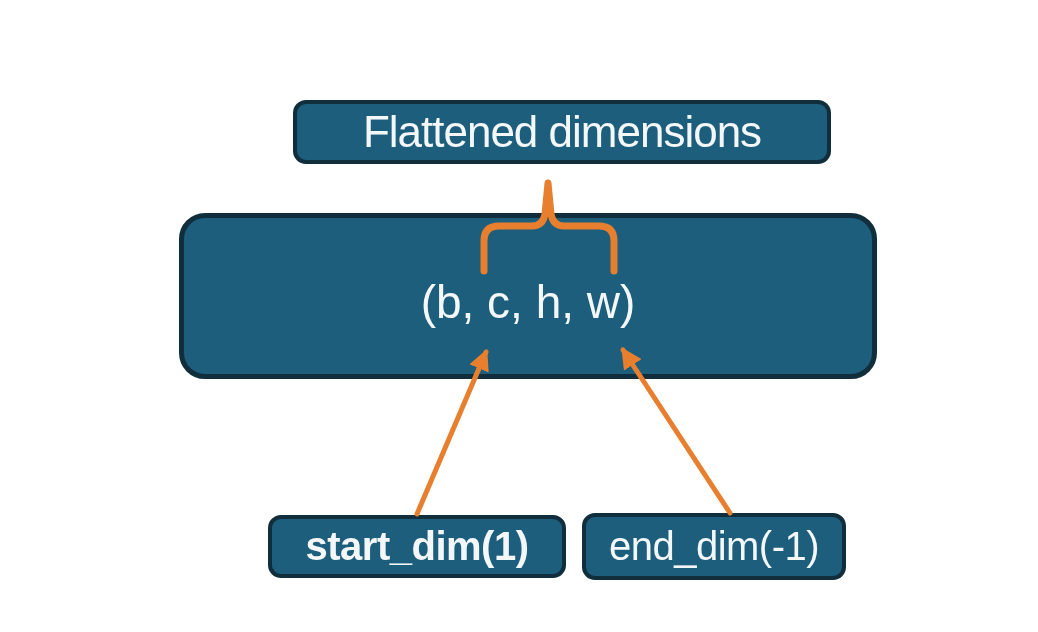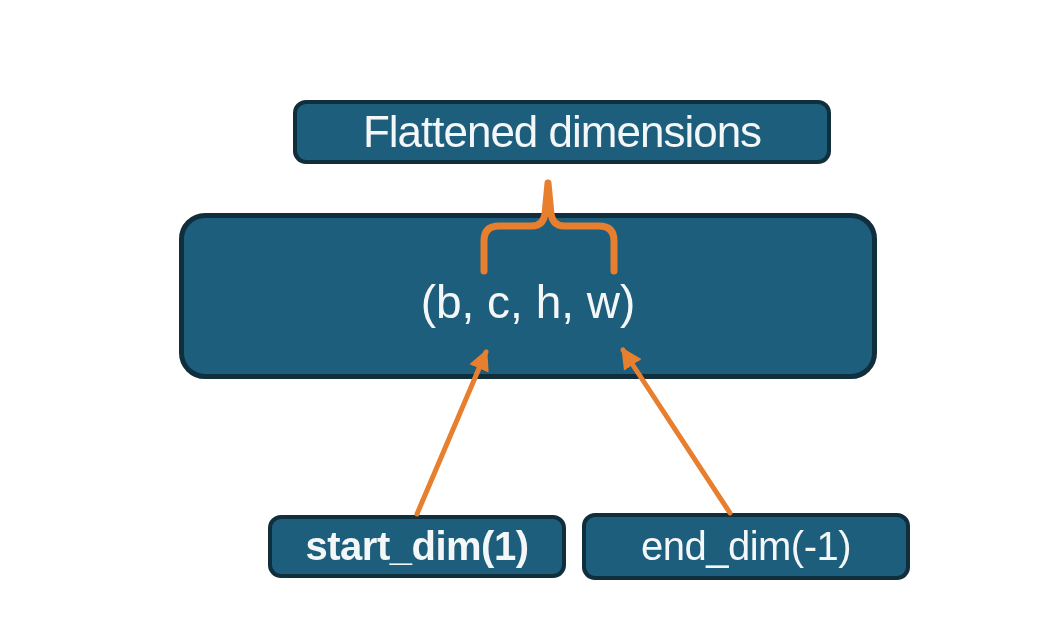--- a/index.html
+++ b/index.html
@@ -54,21 +54,21 @@
     left: 268px; top: 515px;
     width: 298px; height: 63px;
     border-radius: 13px;
     font-size: 40px;
     letter-spacing: -0.5px;
     font-weight: bold;
   }
 
   .node-end-dim {
     left: 582px; top: 513px;
-    width: 328px; height: 67px;
+    width: 264px; height: 67px;
     border-radius: 13px;
     font-size: 40px;
     letter-spacing: -0.5px;
   }
 
   svg.overlay {
     position: absolute;
     left: 0; top: 0;
     width: 1038px; height: 632px;
     pointer-events: none;

